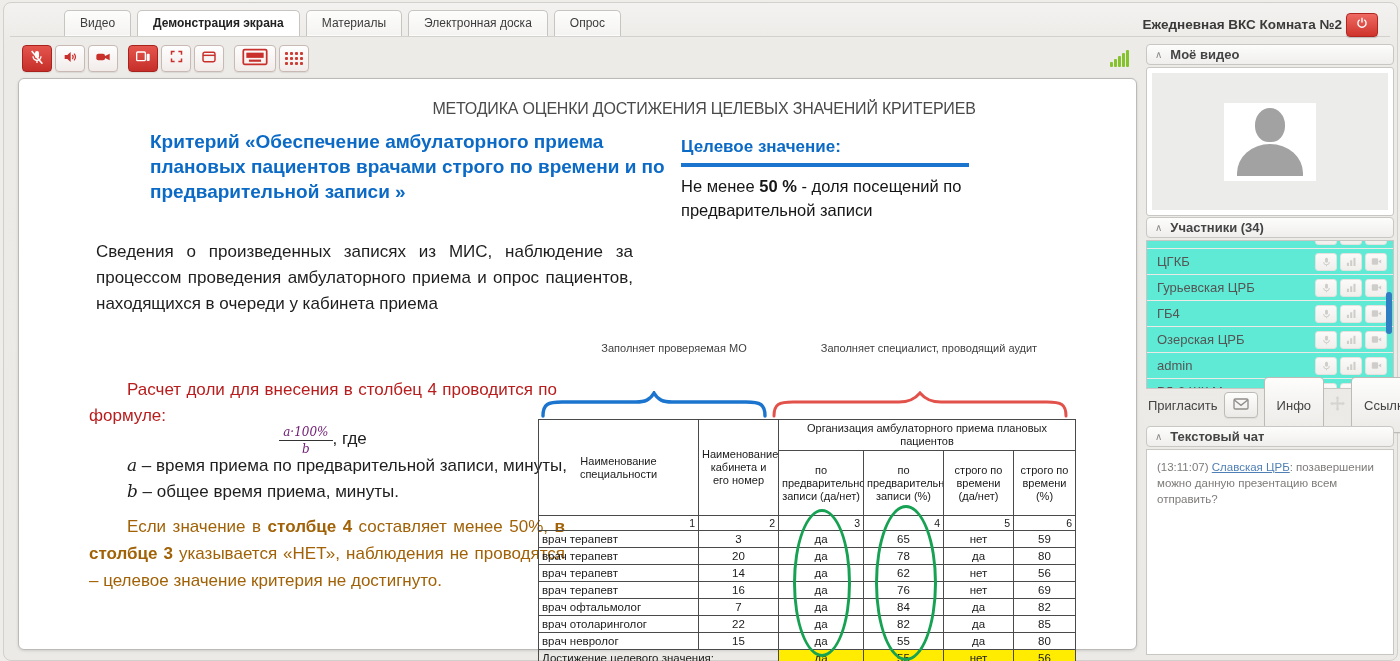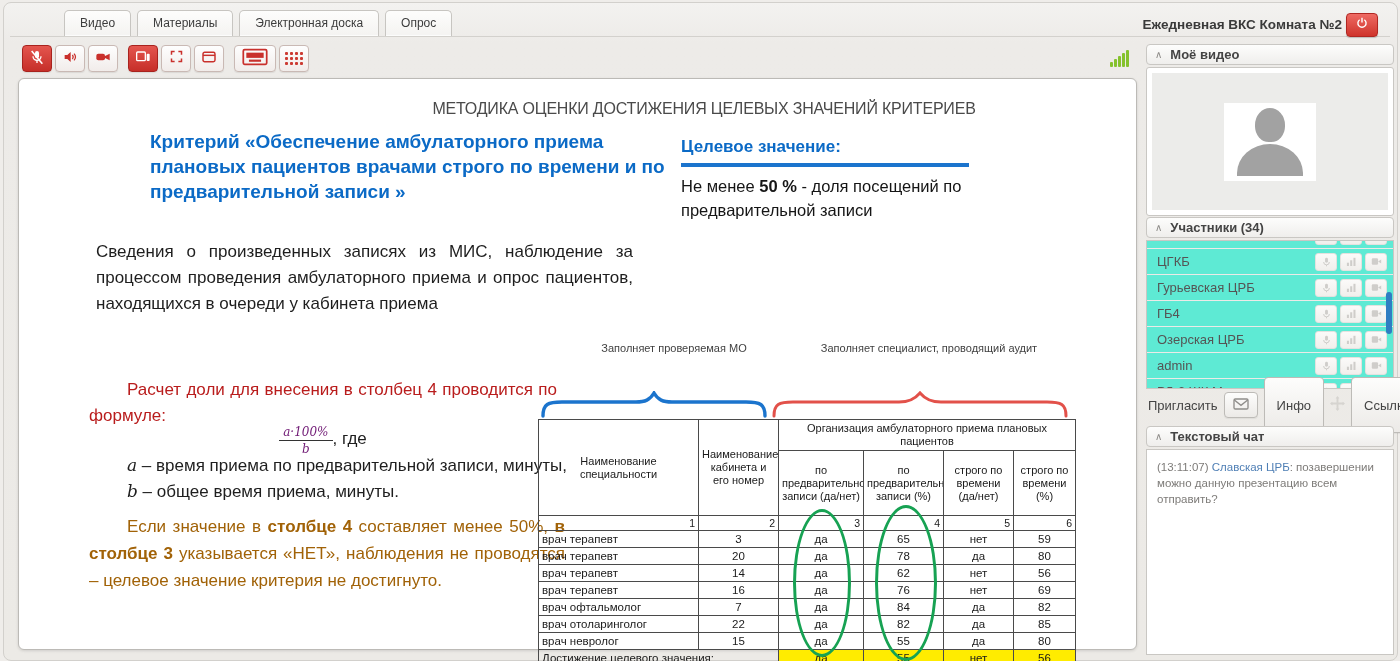--- a/index.html
+++ b/index.html
@@ -69,31 +69,32 @@
   .prow{height:25px;display:flex;align-items:center;border-bottom:1px solid #eceae7;padding:0 6px 0 10px;background:#5eead4;}
   .pname{flex:1;font-size:13px;color:#555;white-space:nowrap;overflow:hidden;}
   .picons{display:flex;gap:3px;}
   .picon{width:20px;height:16px;border:1px solid #e4e2df;border-radius:3px;background:linear-gradient(#fbfaf9,#f1efec);display:flex;align-items:center;justify-content:center;cursor:pointer;}
   .scroll-thumb{position:absolute;left:1386px;top:292px;width:6px;height:42px;background:#2f7dc2;border-radius:3px;cursor:pointer;}
   .actionbar{position:absolute;left:1146px;top:390px;width:248px;height:30px;display:flex;align-items:center;gap:6px;}
   .invite-label{font-size:13px;color:#444;margin-left:2px;cursor:pointer;}
   .sbtn{height:24px;border:1px solid #bdbbb7;border-radius:4px;background:linear-gradient(#fdfdfc,#eceae7);font-size:13px;color:#444;display:flex;align-items:center;justify-content:center;padding:15px 12px;cursor:pointer;box-shadow:0 1px 1px rgba(0,0,0,.06);}
   .sbtn.icon-only{padding:0 8px;}
   .chat-body{position:absolute;left:1146px;top:449px;width:248px;height:206px;background:#fff;border:1px solid #c9c7c3;box-sizing:border-box;padding:9px 10px;font-size:11.5px;line-height:16px;color:#7d7b78;}
-  .chat-link{color:#4f7fb5;cursor:pointer;}
+  .chat-link{color:#4f7fb5;text-decoration:underline;cursor:pointer;}
 </style>
 </head>
 <body>
 
 <div class="stage">
   <div class="app-frame"></div>
   <div class="tab-underline"></div>
 
   <div class="tabbar">
     <div class="tab">Видео</div>
+    <div class="tab active">Демонстрация экрана</div>
     <div class="tab">Материалы</div>
     <div class="tab">Электронная доска</div>
     <div class="tab">Опрос</div>
   </div>
 
   <div class="room-title">Ежедневная ВКС Комната №2</div>
   <div class="power-btn">
     <span>
       <svg width="14" height="14" viewBox="0 0 24 24">
           <path d="M8 6.5a7 7 0 1 0 8 0" fill="none" stroke="#fff" stroke-width="2.4"></path>

